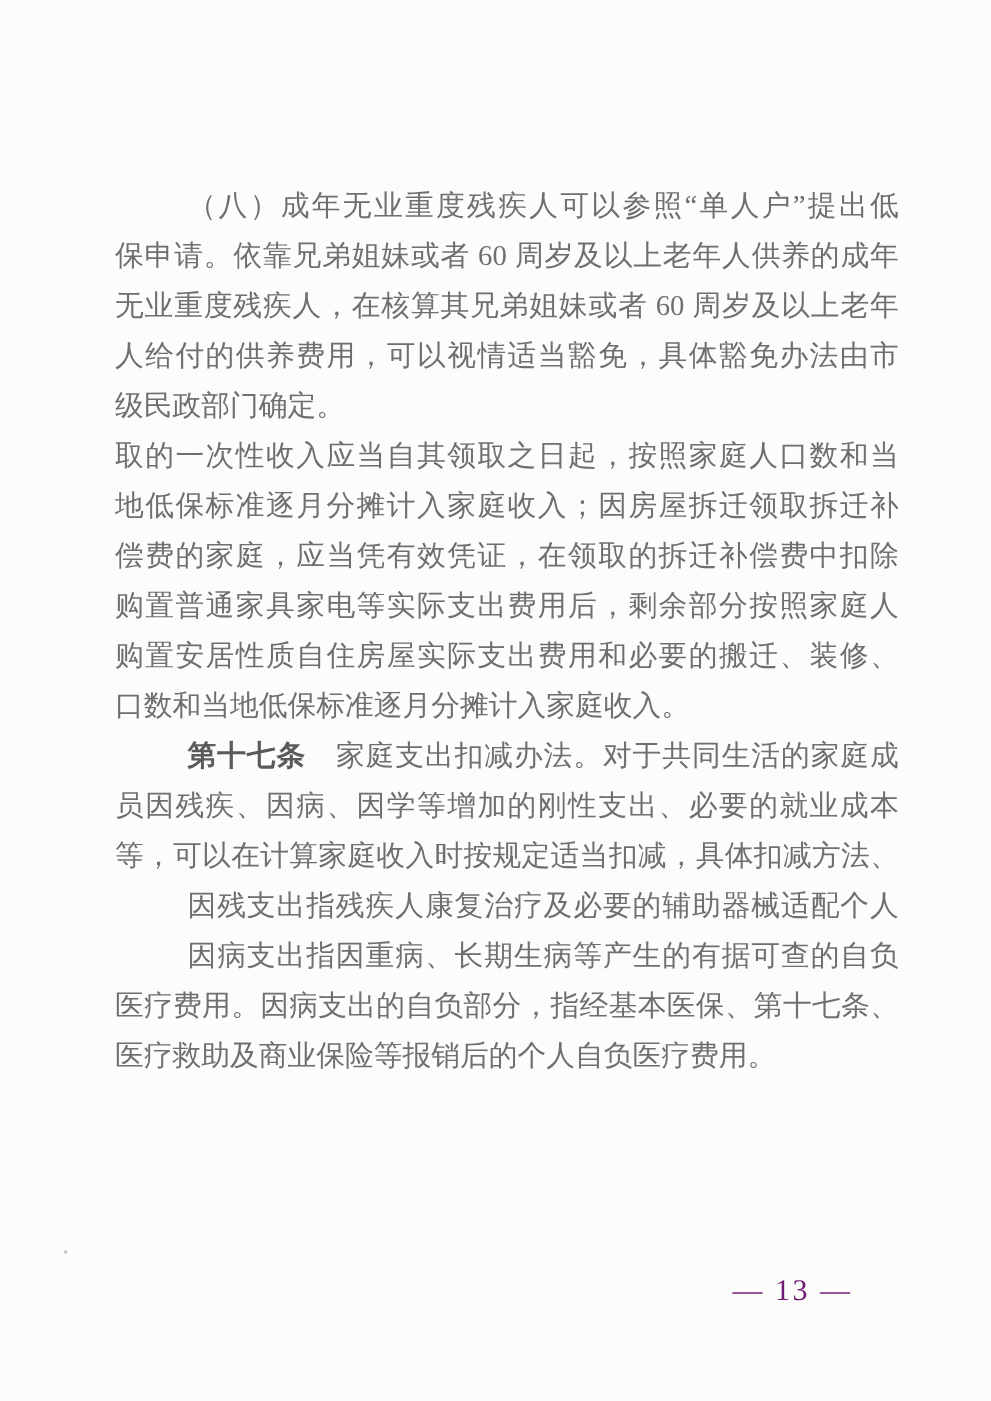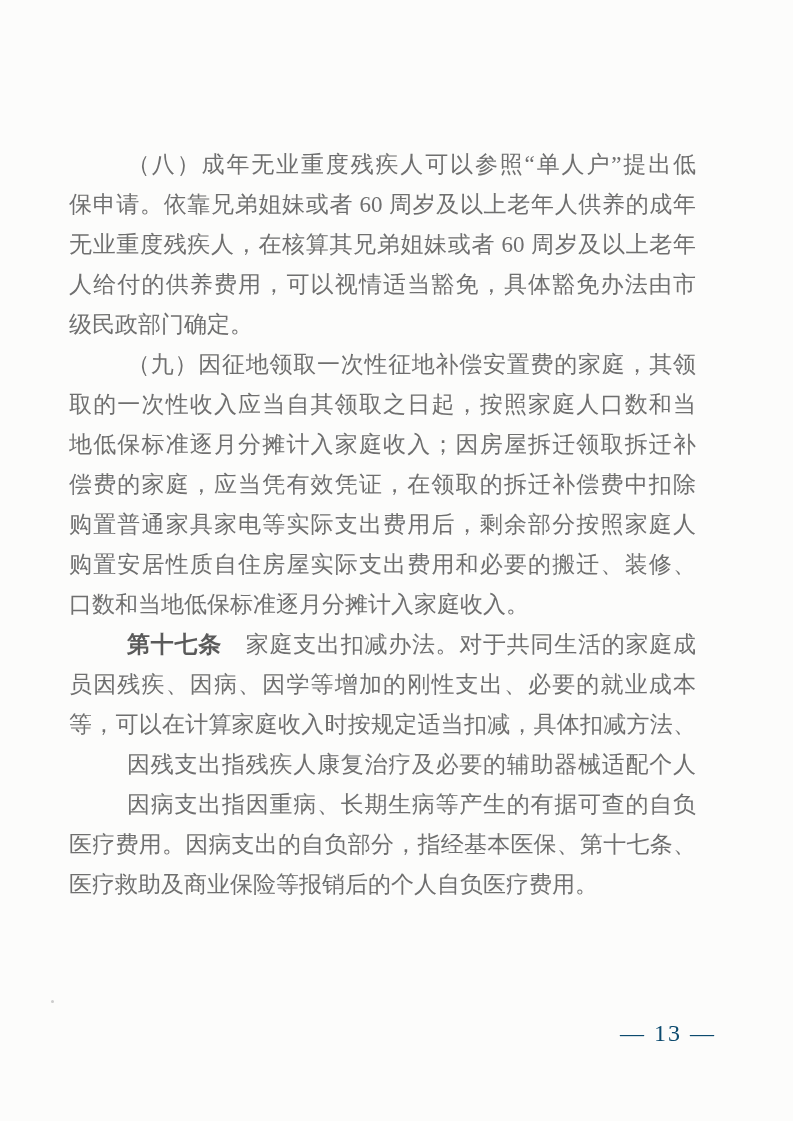--- a/index.html
+++ b/index.html
@@ -10,21 +10,21 @@
   }
   .page {
     position: relative;
     width: 793px;
     height: 1121px;
     background: #fcfcfb;
     overflow: hidden;
   }
   .text-block {
     position: absolute;
-    left: 69px;
+    left: 92px;
     top: 145px;
     width: 627px;
     color: #6f6f6f;
     font-size: 23px;
   }
   .para { margin: 0; padding: 0; }
   .line {
     height: 40px;
     line-height: 40px;
     overflow: hidden;
@@ -46,23 +46,23 @@
     color: #5a5a5a;
     font-family: Liberation Mono, monospace;
   }
   .page-number {
     position: absolute;
     top: 1016px;
     left: 586px;
     width: 130px;
     height: 34px;
     line-height: 34px;
-    text-align: right;
+    text-align: left;
     font-size: 24px;
-    color: #0c4a6e;
+    color: #701a75;
     letter-spacing: 2px;
   }
   .speck {
     position: absolute;
     left: 51px;
     top: 1000px;
     width: 3px;
     height: 3px;
     background: #cccccc;
     border-radius: 50%;
@@ -74,21 +74,20 @@
 <div class="page">
   <div class="text-block">
       <div class="para">
         <div class="line justify indent">（八）成年无业重度残疾人可以参照“单人户”提出低</div>
         <div class="line justify">保申请。依靠兄弟姐妹或者 60 周岁及以上老年人供养的成年</div>
         <div class="line justify">无业重度残疾人，在核算其兄弟姐妹或者 60 周岁及以上老年</div>
         <div class="line justify">人给付的供养费用，可以视情适当豁免，具体豁免办法由市</div>
         <div class="line endline">级民政部门确定。</div>
       </div>
       <div class="para">
-        <div class="line justify indent">（九）因征地领取一次性征地补偿安置费的家庭，其领</div>
         <div class="line justify">取的一次性收入应当自其领取之日起，按照家庭人口数和当</div>
         <div class="line justify">地低保标准逐月分摊计入家庭收入；因房屋拆迁领取拆迁补</div>
         <div class="line justify">偿费的家庭，应当凭有效凭证，在领取的拆迁补偿费中扣除</div>
         <div class="line justify">购置普通家具家电等实际支出费用后，剩余部分按照家庭人</div>
         <div class="line justify">购置安居性质自住房屋实际支出费用和必要的搬迁、装修、</div>
         <div class="line endline">口数和当地低保标准逐月分摊计入家庭收入。</div>
       </div>
       <div class="para">
         <div class="line justify indent"><span class="seg-bold">第十七条</span><span>　家庭支出扣减办法。对于共同生活的家庭成</span></div>
         <div class="line justify">员因残疾、因病、因学等增加的刚性支出、必要的就业成本</div>

